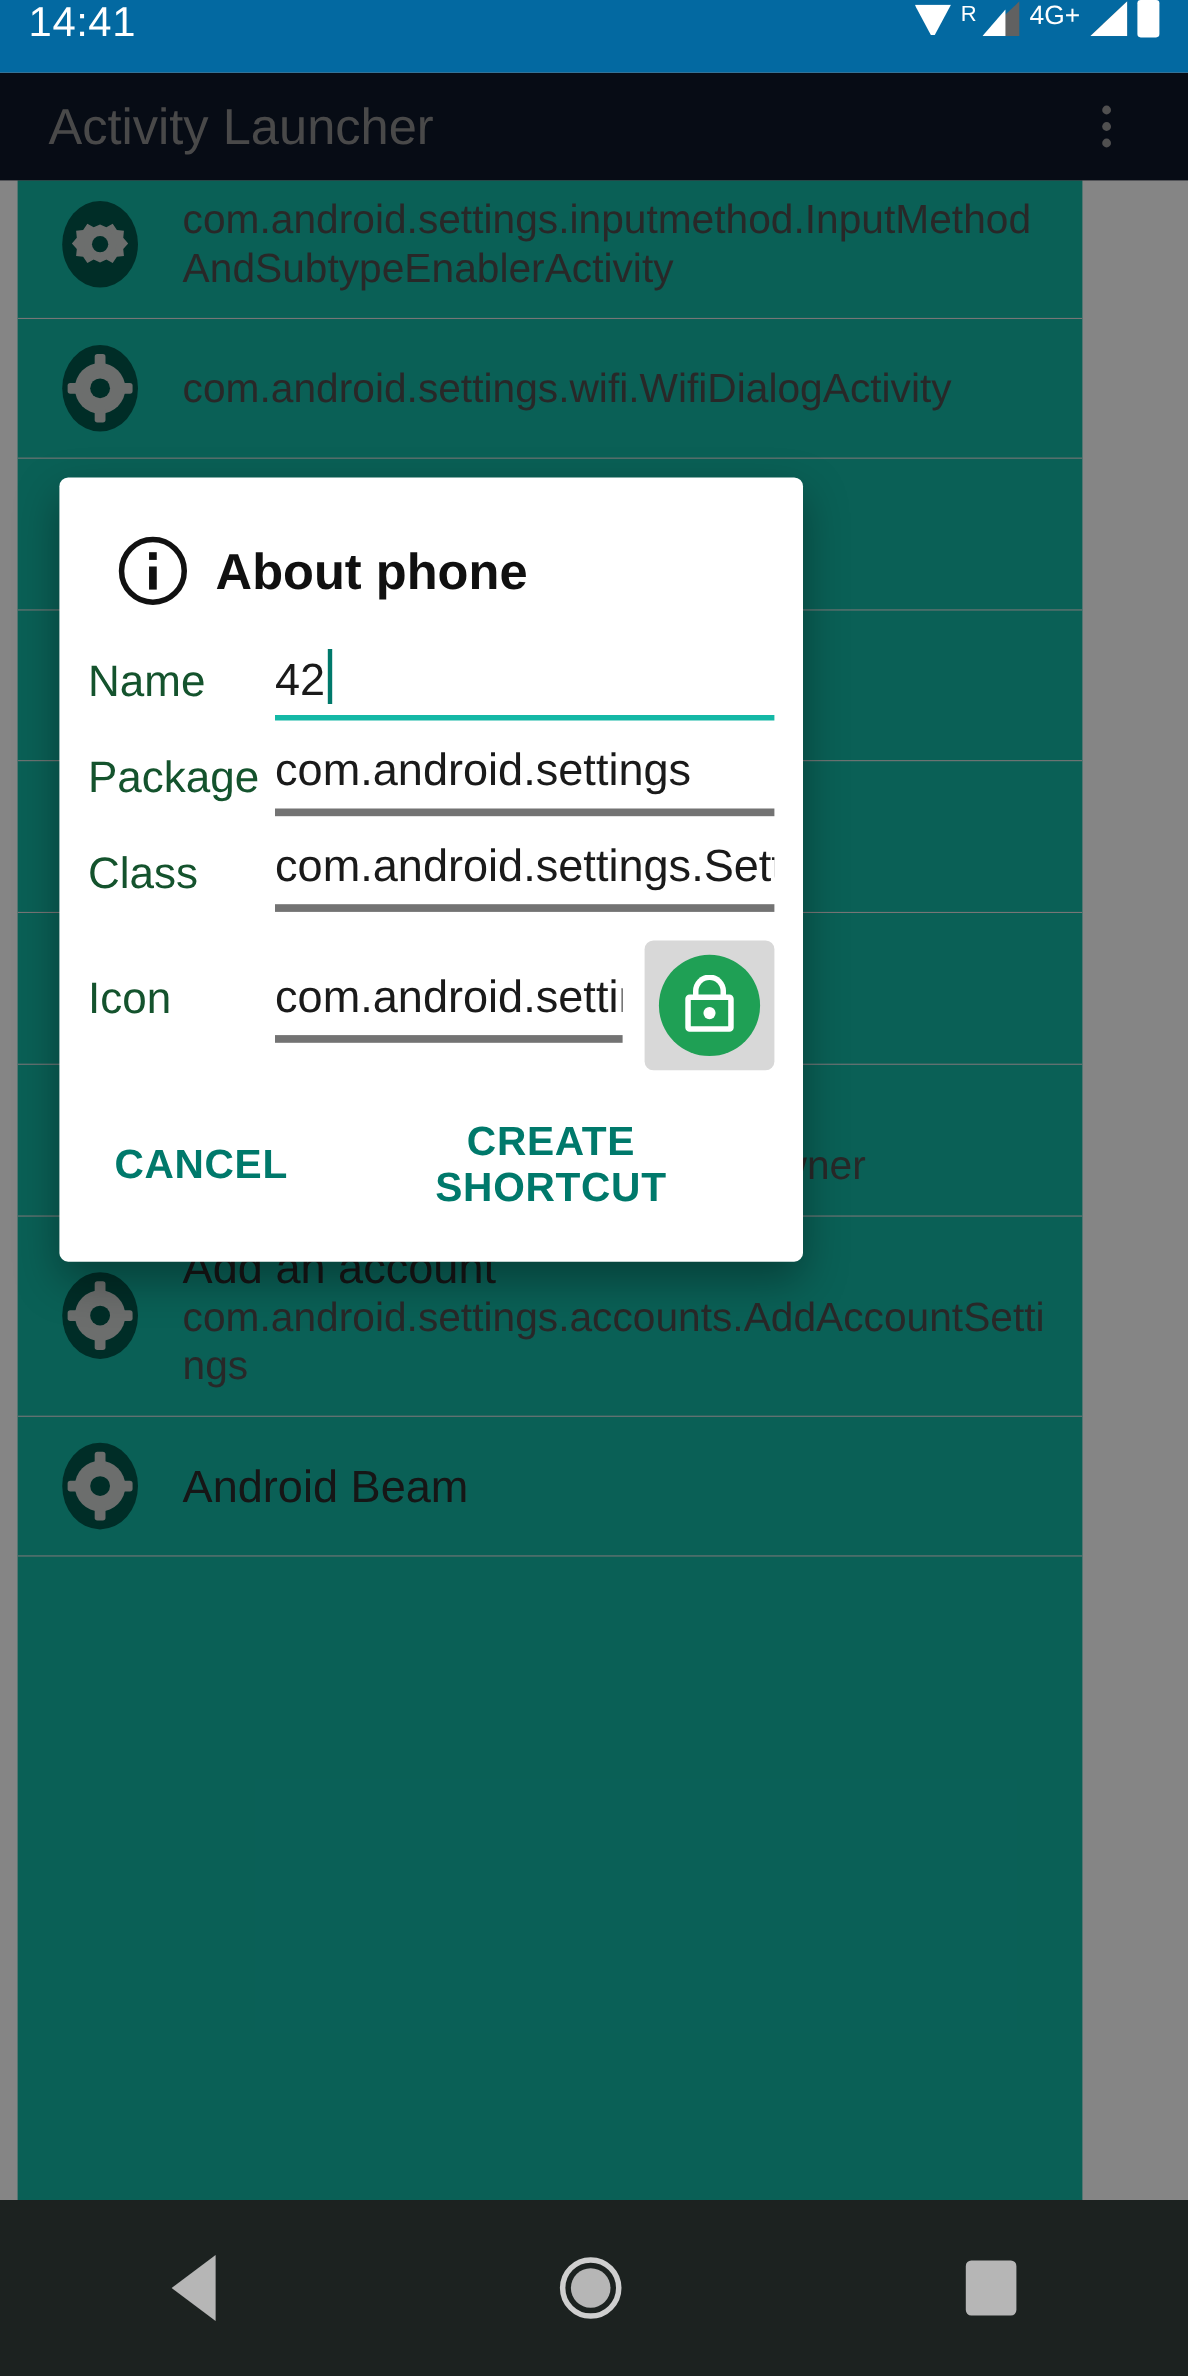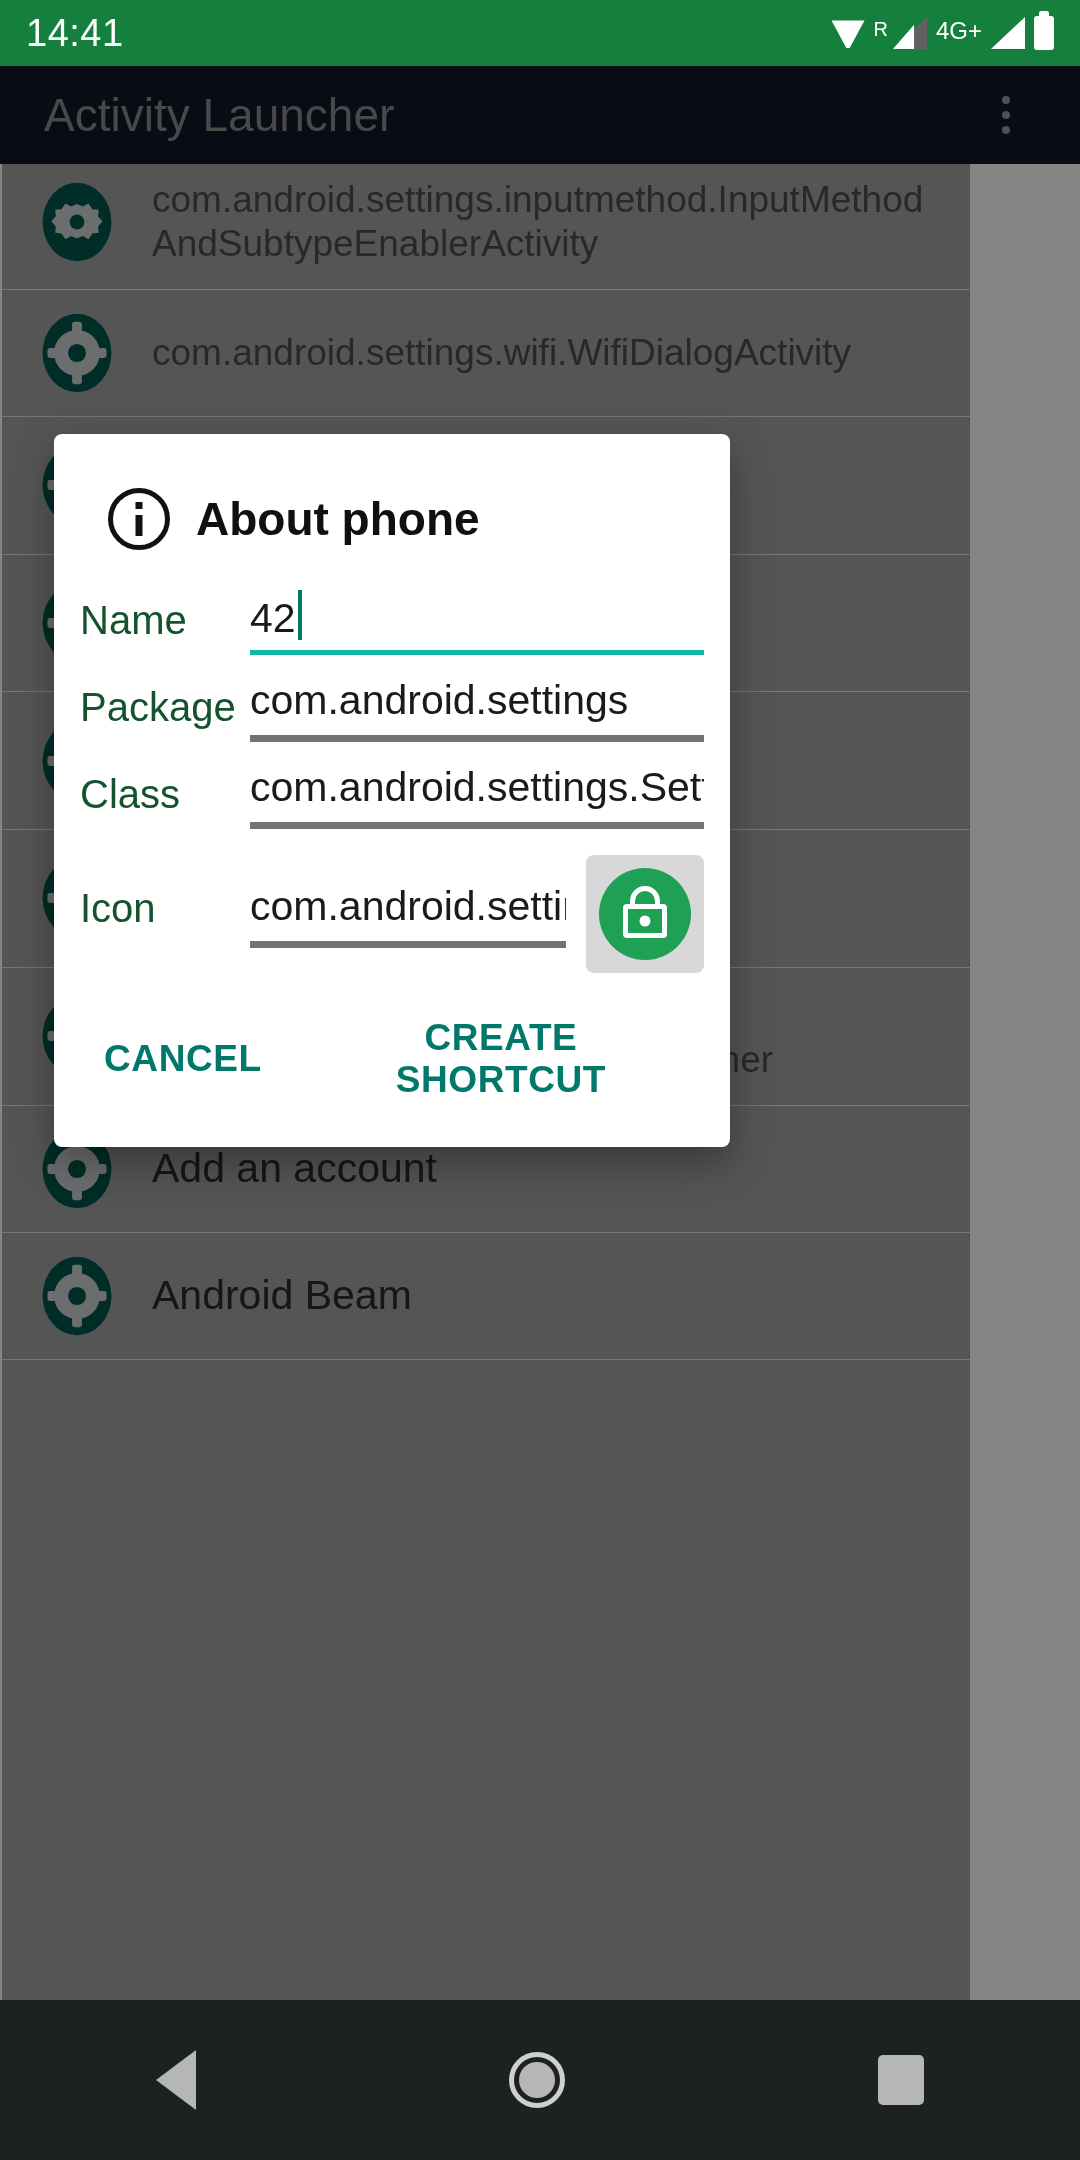--- a/index.html
+++ b/index.html
@@ -13,22 +13,22 @@
     position: relative;
     width: 1080px; height: 2160px;
     background: #ffffff;
     overflow: hidden;
   }
 
   
   .statusbar {
     position: absolute; top: 0; left: 0;
     width: 1080px; height: 66px;
-    background: #15803d;
-    display: flex; align-items: center;
+    background: #0369a1;
+    display: flex; align-items: flex-start;
     padding: 0 26px;
     z-index: 40;
   }
   .status-time {
     color: #ffffff;
     font-size: 38px;
     letter-spacing: 0.5px;
   }
   .status-icons {
     margin-left: auto;
@@ -94,23 +94,23 @@
     display: flex; flex-direction: column;
     align-items: center; justify-content: center; gap: 7px;
   }
   .overflow-btn i {
     display: block; width: 8px; height: 8px;
     border-radius: 50%; background: #9a9a9a;
   }
 
   
   .list {
-    position: absolute; top: 164px; left: 2px;
+    position: absolute; top: 164px; left: 16px;
     width: 968px; bottom: 160px;
-    background: #a3a3a3;
+    background: #14b8a6;
     overflow: hidden;
   }
   .row {
     display: flex; align-items: center;
     padding: 22px 24px 22px 0;
     border-bottom: 1px solid #e2e2e2;
     min-height: 110px;
   }
   .row-icon {
     flex: 0 0 auto;
@@ -463,20 +463,21 @@
           <g fill="#cfd3d2">
             <rect x="44" y="12" width="12" height="18" rx="3"></rect>
             <rect x="44" y="70" width="12" height="18" rx="3"></rect>
             <rect x="14" y="44" width="18" height="12" rx="3"></rect>
             <rect x="68" y="44" width="18" height="12" rx="3"></rect>
           </g>
         </svg>
       </div>
       <div class="row-text">
         <div class="row-title">Add an account</div>
+        <div class="row-sub">com.android.settings.accounts.AddAccountSettings</div>
       </div>
     </div>
 
     <div class="row">
       <div class="row-icon">
         <svg class="gear" viewBox="0 0 100 100" aria-hidden="true">
           <ellipse cx="50" cy="50" rx="42" ry="48" fill="#00574B"></ellipse>
           <circle cx="50" cy="50" r="28" fill="#cfd3d2"></circle>
           <circle cx="50" cy="50" r="11" fill="#00574B"></circle>
           <g fill="#cfd3d2">

